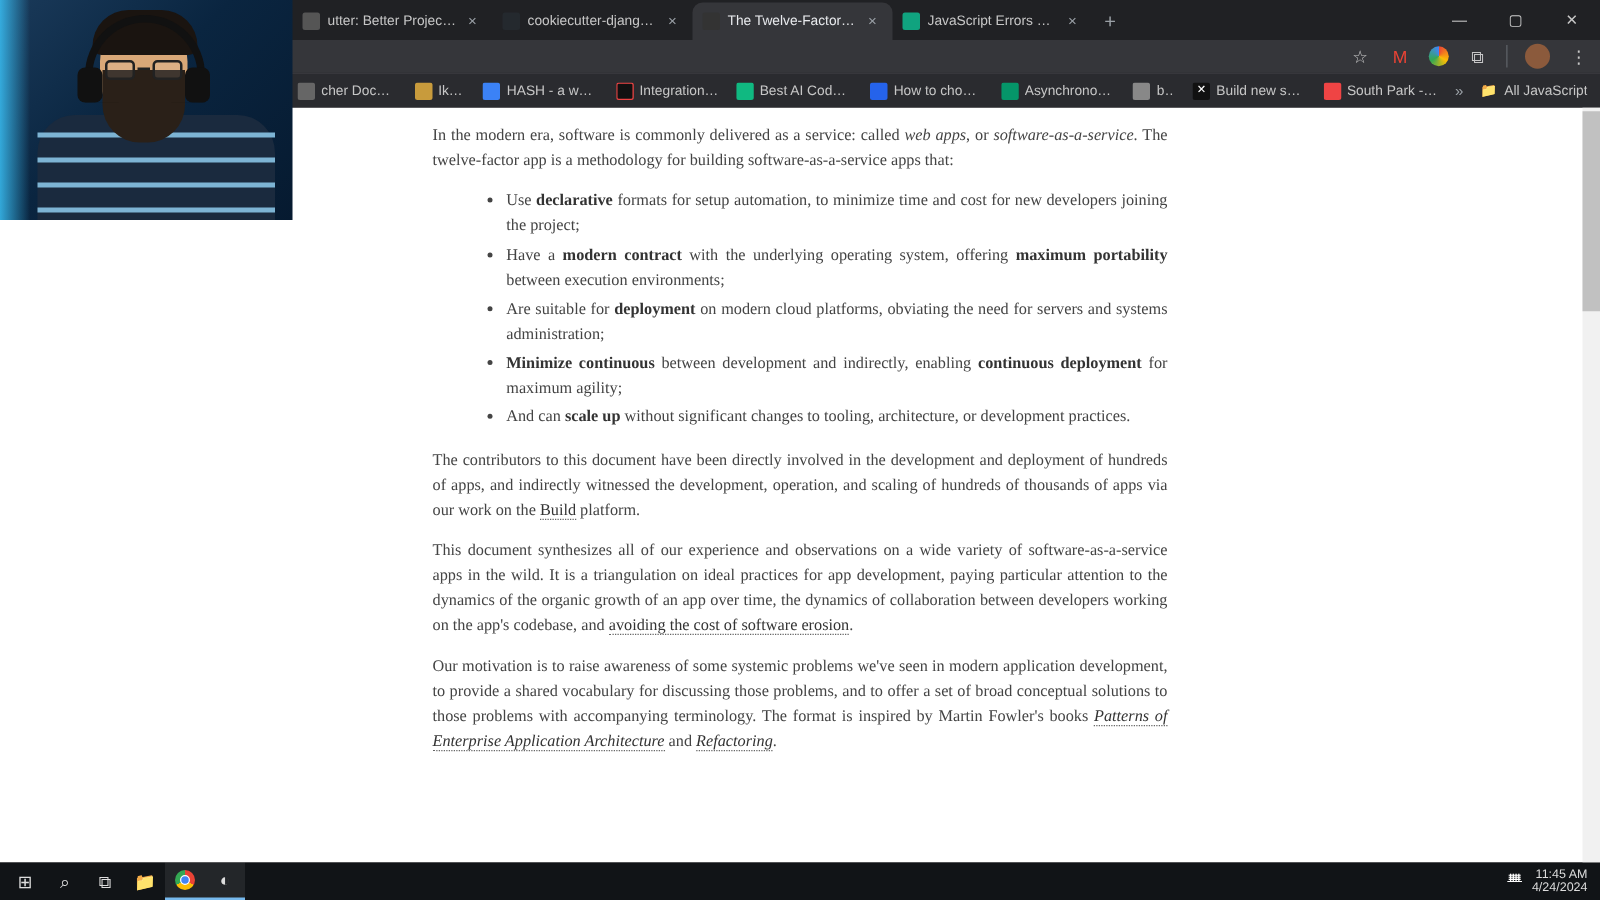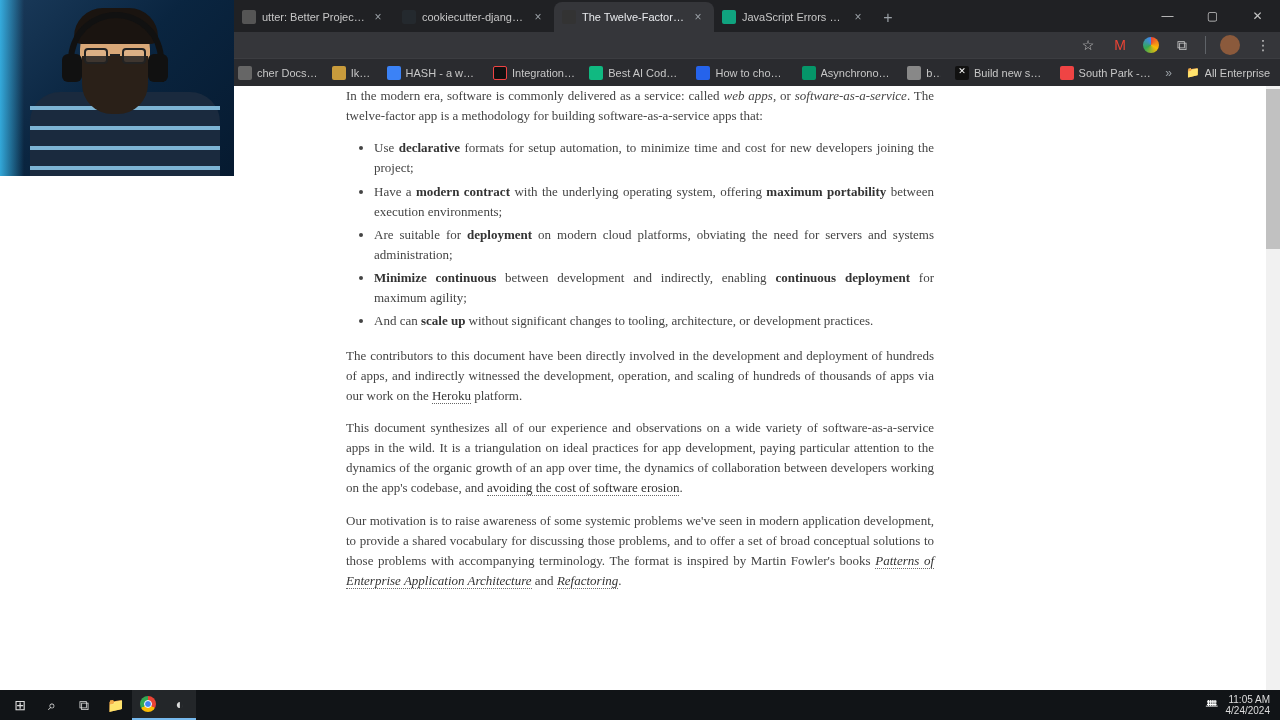--- a/index.html
+++ b/index.html
@@ -28,24 +28,24 @@
   .bm .bm-txt { overflow:hidden; text-overflow:ellipsis; }
   .bm-right { margin-left:auto; display:flex; align-items:center; gap:14px; padding-right:10px;}
   .bm-chev { color:#9aa0a6; font-size:12px;}
 
   
   .viewport { flex:1; background:#fff; position:relative; overflow:hidden; }
   .scroll-track { position:absolute; right:0; top:0; width:14px; height:100%; background:#f1f1f1;}
   .scroll-thumb { position:absolute; right:0; top:3px; width:14px; height:160px; background:#c1c1c1; border-radius:0;}
 
   .page { width: 100%; height:100%; background:#fff; color:#333; font-family: Georgia, "Times New Roman", serif; }
-  .content { width: 588px; margin: 0 auto; font-size: 13px; line-height: 1.55; color: #444; text-align: justify;}
+  .content { width: 588px; margin: 0 auto; padding-top: 12px; font-size: 13px; line-height: 1.55; color: #444; text-align: justify;}
   .content p { margin-bottom: 12px; }
   .content ul { margin: 0 0 14px 28px; }
-  .content li { margin-bottom: 3px; }
+  .content li { margin-bottom: 3px; margin-left: 31px; }
   .content em { font-style: italic; }
   .content strong { font-weight: bold; color:#333;}
   .content a { color: #333; text-decoration: none; border-bottom: 1px dotted #666; }
   h2 { font-family: Georgia, serif; font-variant: small-caps; font-weight: normal; font-size: 21px; color:#333; margin: 14px 0 10px; letter-spacing: 0.5px; text-align:left;}
 
   
   .webcam { position:absolute; left:0; top:0; width:234px; height:176px; background: linear-gradient(135deg,#1a3a5a 0%, #0a2540 45%, #061a30 100%); z-index:50; overflow:hidden;}
   .webcam .glow { position:absolute; left:0; top:0; width:24px; height:176px; background:linear-gradient(90deg, rgba(60,200,255,0.8), rgba(60,200,255,0)); }
   .webcam .person { position:absolute; left:30px; top:8px; width:170px; height:168px; }
   .head { position:absolute; left:50px; top:6px; width:70px; height:80px; background:#d9a878; border-radius: 35px 35px 30px 30px; }
@@ -151,41 +151,41 @@
       <span class="bm-txt">Build new skills. Ad...</span>
     </div>
   <div class="bm">
       <span class="bm-ico" style="background:#ef4444"></span>
       <span class="bm-txt">South Park - Watch...</span>
     </div>
   <div class="bm-right">
     <span class="bm-chev">»</span>
     <div class="bm">
         <span>📁</span>
-        <span class="bm-txt">All Enterprise</span>
+        <span class="bm-txt">All JavaScript</span>
       </div>
   </div>
 </div>
 
 <div class="viewport">
   <div class="page">
     <div class="content">
       <p>
         <span>In the modern era, software is commonly delivered as a service: called </span><em>web apps</em><span>, or </span><em>software-as-a-service</em><span>. The twelve-factor app is a methodology for building software-as-a-service apps that:</span>
       </p>
       <ul>
         <li><span>Use </span><strong>declarative</strong><span> formats for setup automation, to minimize time and cost for new developers joining the project;</span></li>
         <li><span>Have a </span><strong>modern contract</strong><span> with the underlying operating system, offering </span><strong>maximum portability</strong><span> between execution environments;</span></li>
         <li><span>Are suitable for </span><strong>deployment</strong><span> on modern cloud platforms, obviating the need for servers and systems administration;</span></li>
         <li><strong>Minimize continuous</strong><span> between development and indirectly, enabling </span><strong>continuous deployment</strong><span> for maximum agility;</span></li>
         <li><span>And can </span><strong>scale up</strong><span> without significant changes to tooling, architecture, or development practices.</span></li>
       </ul>
 
       <p>
-        <span>The contributors to this document have been directly involved in the development and deployment of hundreds of apps, and indirectly witnessed the development, operation, and scaling of hundreds of thousands of apps via our work on the </span><a href="#">Heroku</a><span> platform.</span>
+        <span>The contributors to this document have been directly involved in the development and deployment of hundreds of apps, and indirectly witnessed the development, operation, and scaling of hundreds of thousands of apps via our work on the </span><a href="#">Build</a><span> platform.</span>
       </p>
       <p>
         <span>This document synthesizes all of our experience and observations on a wide variety of software-as-a-service apps in the wild. It is a triangulation on ideal practices for app development, paying particular attention to the dynamics of the organic growth of an app over time, the dynamics of collaboration between developers working on the app's codebase, and </span><a href="#">avoiding the cost of software erosion</a><span>.</span>
       </p>
       <p>
         <span>Our motivation is to raise awareness of some systemic problems we've seen in modern application development, to provide a shared vocabulary for discussing those problems, and to offer a set of broad conceptual solutions to those problems with accompanying terminology. The format is inspired by Martin Fowler's books </span><em><a href="#">Patterns of Enterprise Application Architecture</a></em><span> and </span><em><a href="#">Refactoring</a></em><span>.</span>
       </p>
 
     </div>
 
@@ -224,17 +224,17 @@
   <div class="task-icon">📁</div>
   <div class="task-icon active">
     <span style="width:16px;height:16px;border-radius:50%;background:conic-gradient(#ea4335 0 120deg,#fbbc05 120deg 240deg,#34a853 240deg);position:relative;display:inline-block;">
         <span style="position:absolute;left:4px;top:4px;width:8px;height:8px;border-radius:50%;background:#4285f4;border:1px solid #fff;"></span>
       </span>
   </div>
   <div class="task-icon active">◐</div>
   <div class="task-right">
     <span>ᚙ</span>
     <div class="clock">
-      <div>11:05 AM</div>
+      <div>11:45 AM</div>
       <div>4/24/2024</div>
     </div>
   </div>
 </div>
 
 </body></html>

